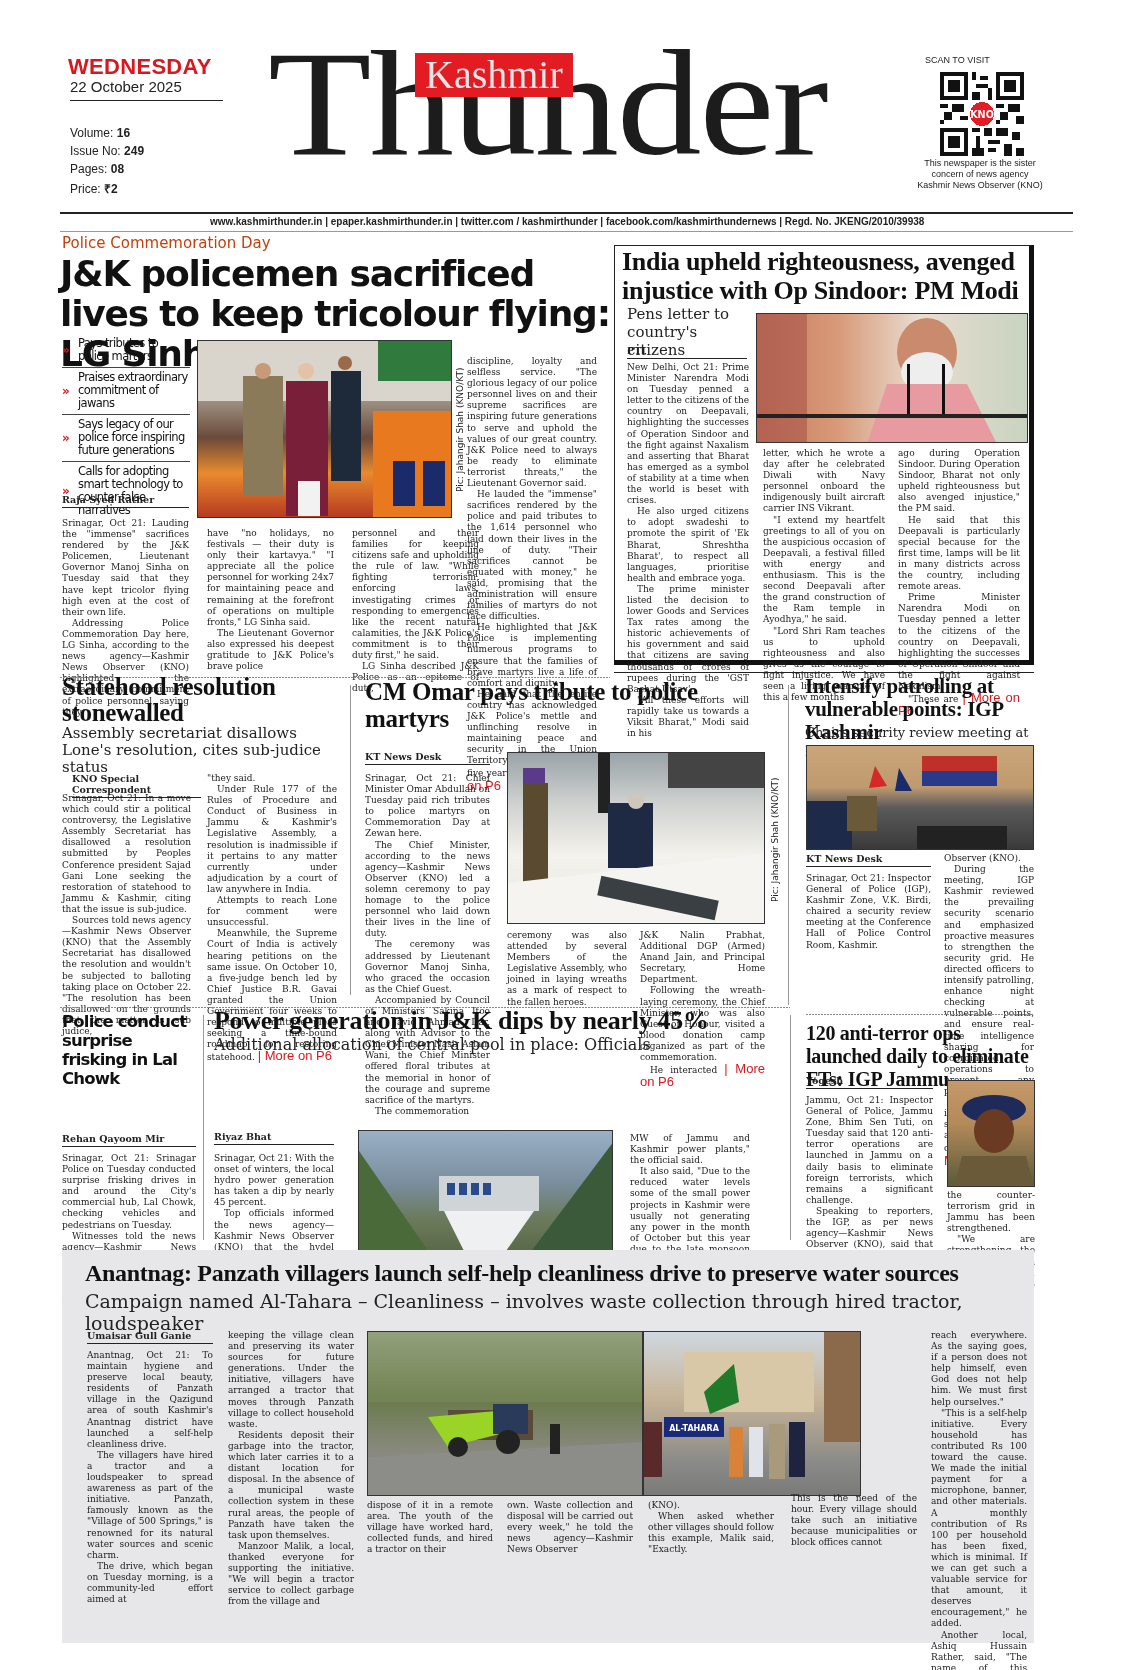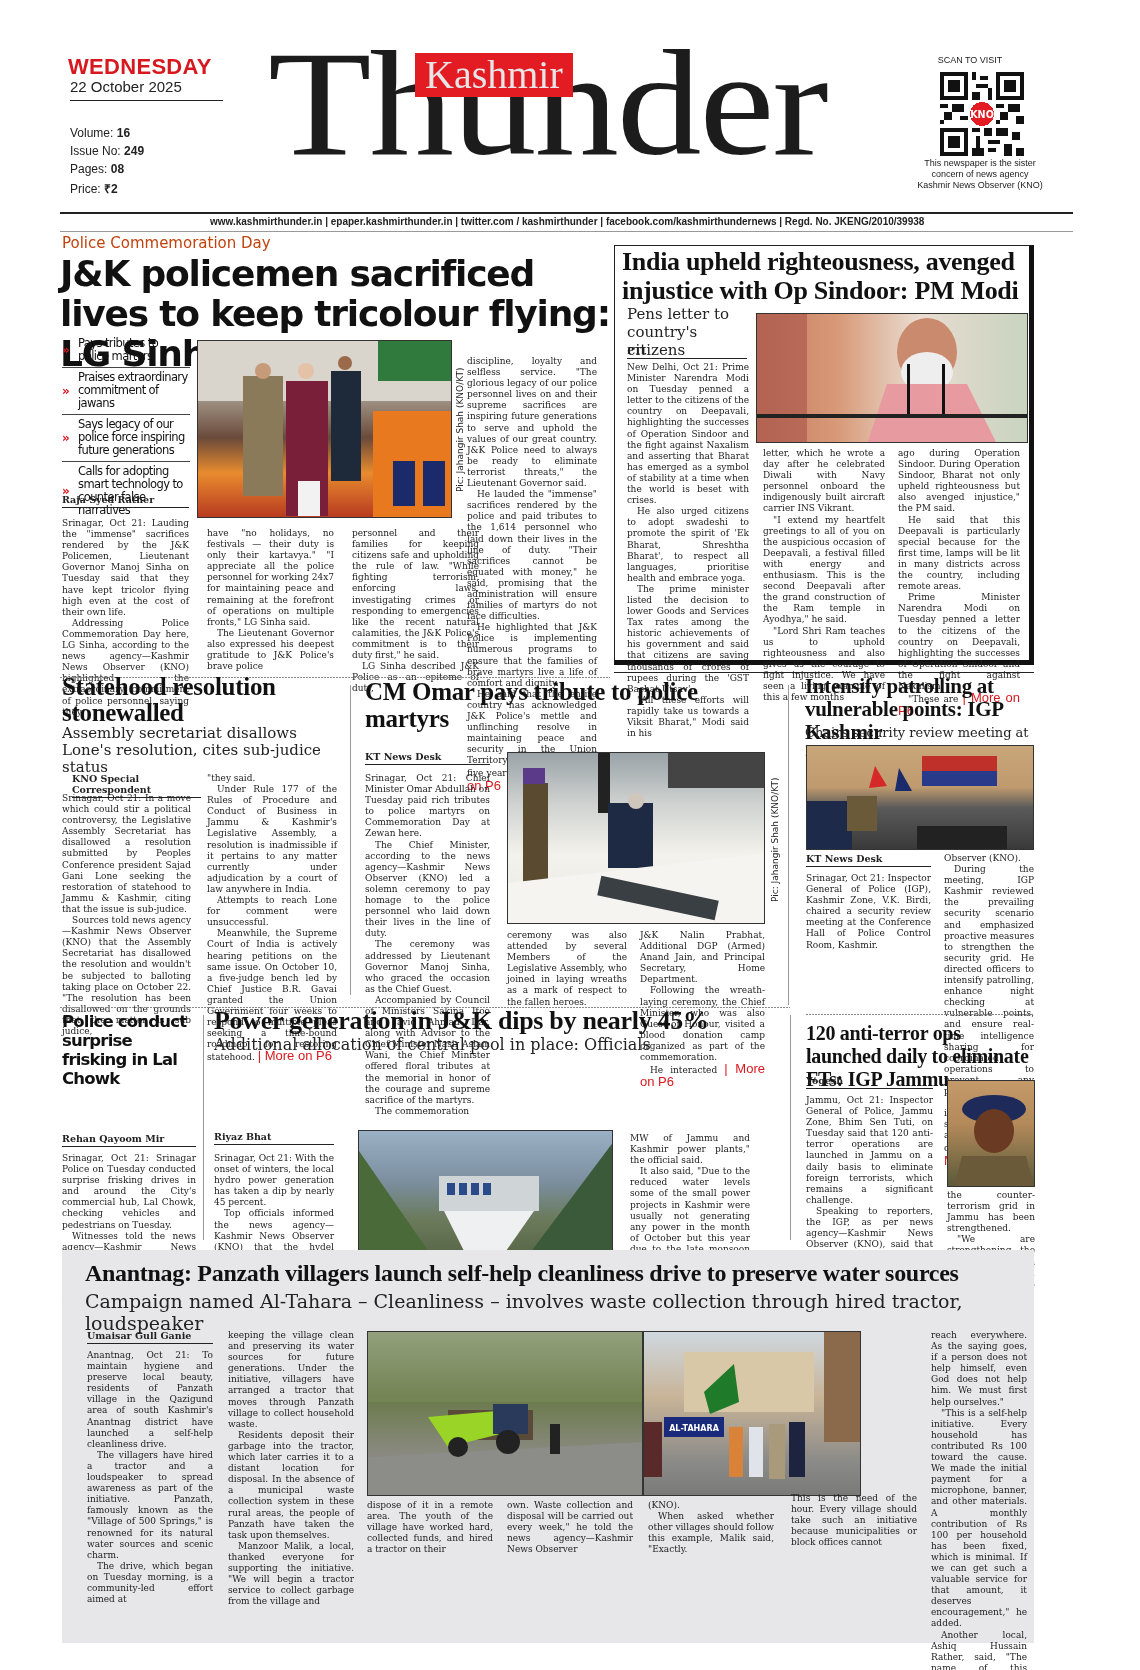--- a/index.html
+++ b/index.html
@@ -7,21 +7,21 @@
 body{position:relative;font-family:"DejaVu Serif","Liberation Serif",serif;color:#1a1a1a}
 .abs{position:absolute}
 
 .day{left:68px;top:54px;font:700 22px "Liberation Sans",sans-serif;color:#d7191f;letter-spacing:0.3px}
 .date{left:70px;top:78px;font:15px "Liberation Sans",sans-serif;color:#222}
 .date-rule{left:70px;top:100px;width:153px;height:1px;background:#222}
 .meta{left:70px;font:12px "Liberation Sans",sans-serif;color:#222}
 .meta b{font-weight:700}
 .logo-thunder{left:268px;top:28px;font:400 150px/150px "Liberation Serif",serif;color:#1c1c1c;letter-spacing:-2px;transform:scaleX(1.13);transform-origin:left top}
 .logo-kashmir{left:415px;top:53px;background:#e31b23;color:#e5e5e5;font:400 40px/44px "Liberation Serif",serif;padding:0 10px}
-.scan{left:930px;top:55px;width:60px;text-align:center;font:9px "Liberation Sans",sans-serif;color:#222;white-space:nowrap}
+.scan{left:930px;top:55px;width:60px;font:9px "Liberation Sans",sans-serif;color:#222;white-space:nowrap}
 .qr{left:940px;top:72px;width:84px;height:84px;background:#fff}
 .sister{left:915px;top:158px;width:130px;text-align:center;font:9px/11px "Liberation Sans",sans-serif;color:#222}
 .sister b{font-weight:400}
 .top-rule{left:60px;top:212px;width:1013px;height:2px;background:#222}
 .links{left:210px;top:213px;font:700 10px "Liberation Sans",sans-serif;color:#222;white-space:nowrap}
 .links-rule{left:60px;top:230px;width:1013px;height:1px;background:#999}
 
 .kicker{font:15px "DejaVu Sans",sans-serif;color:#c2410c}
 .hl-sans{font:700 36px/40px "DejaVu Sans",sans-serif;letter-spacing:-1.2px;color:#111}
 .hl-serif{font:700 24px/27px "Liberation Serif","DejaVu Serif",serif;color:#111;letter-spacing:-0.3px}

